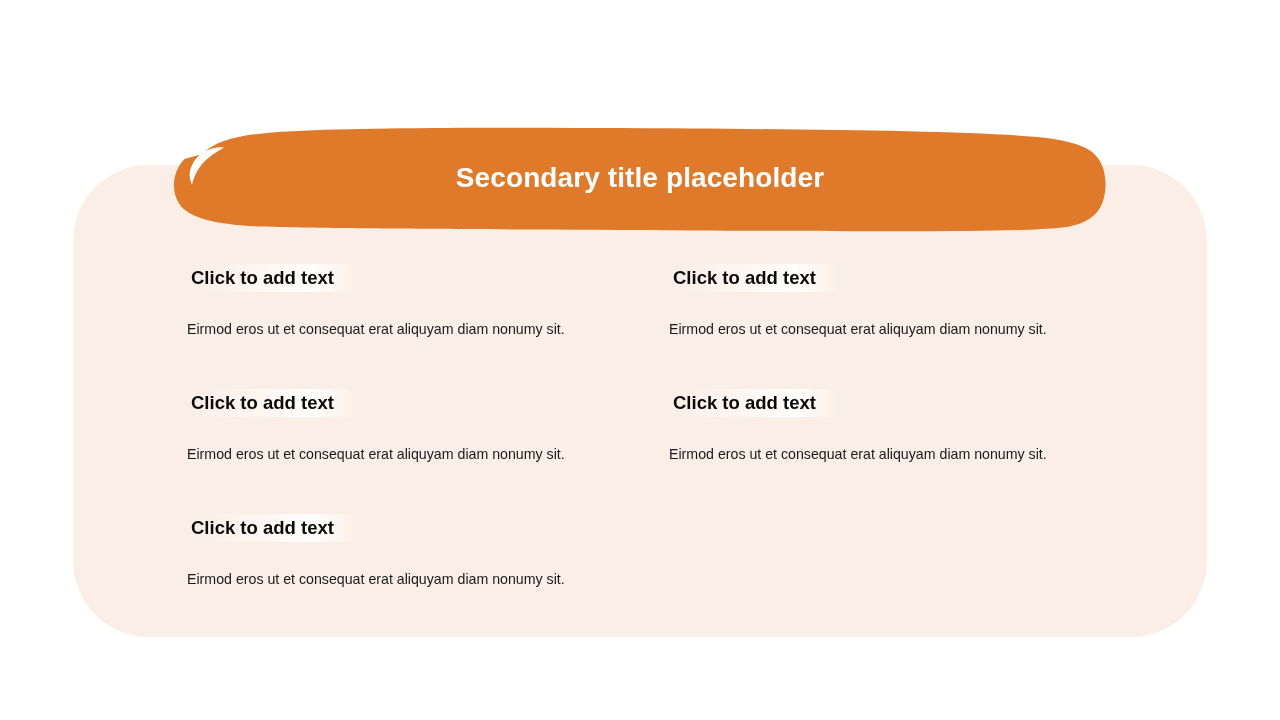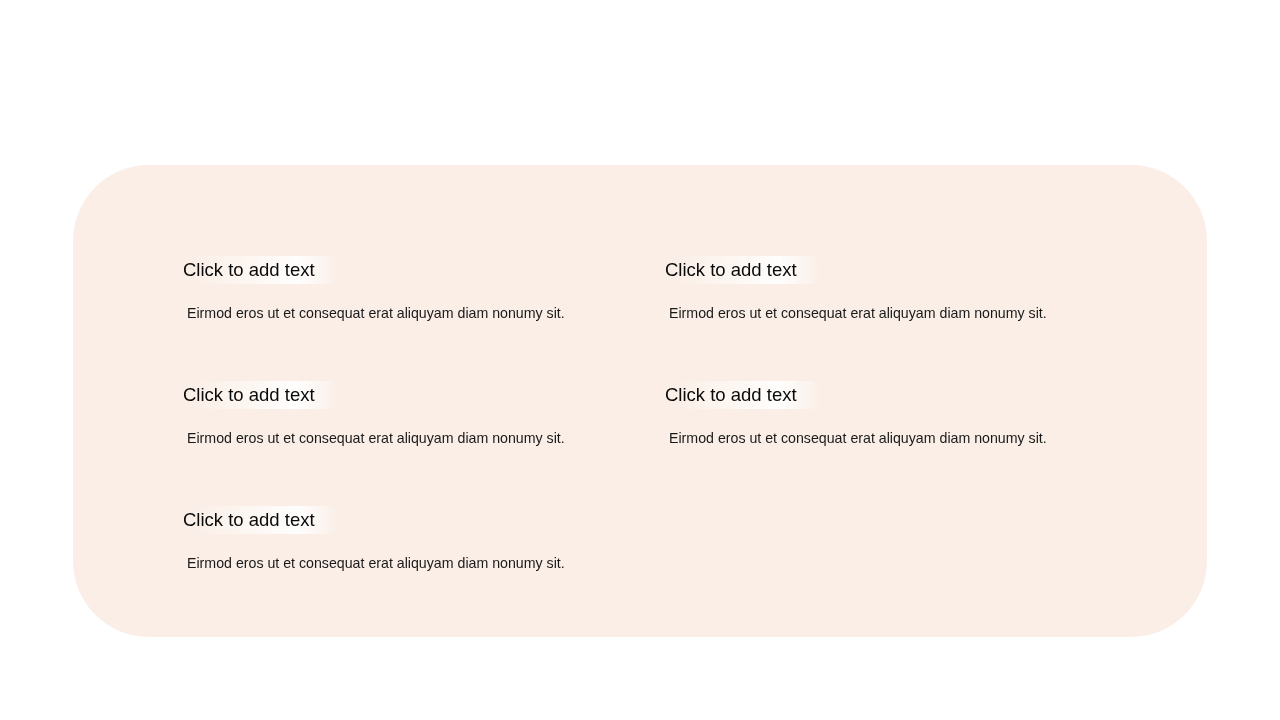--- a/index.html
+++ b/index.html
@@ -75,23 +75,23 @@
     grid-auto-rows: 125px;
   }
 
   .text-block {
     position: relative;
   }
 
   .block-heading {
     position: relative;
     display: inline-block;
-    margin: 0;
+    margin: 8px;
     font-size: 18.5px;
-    font-weight: normal;
+    font-weight: bold;
     color: #0a0a0a;
     line-height: 24px;
     padding: 2px 26px 2px 0;
     border-radius: 12px;
     background: linear-gradient(90deg,
                 rgba(255,255,255,0) 0%,
                 rgba(255,253,251,0.55) 42%,
                 rgba(255,255,255,0.95) 72%,
                 rgba(255,255,255,0.0) 100%);
   }
@@ -104,20 +104,44 @@
     line-height: 19px;
   }
 </style>
 </head>
 <body>
 
 <div id="slide">
 
   <div id="content-card"></div>
 
+  <div id="title-banner">
+    <svg width="936" height="106" viewBox="0 0 936 106">
+      <path d="M 30.5 28.0
+               C 46 12.5, 74 7.5, 120 5.2
+               C 210 0.9, 360 1.6, 520 2.6
+               C 660 3.4, 790 5.4, 858 10.4
+               C 898 13.4, 919 20.4, 927 33.4
+               C 934.5 45.4, 935.5 62.4, 930.5 76.4
+               C 925.5 90.4, 912 99.2, 888 101.8
+               C 840 106.6, 700 105.4, 520 104.4
+               C 330 103.4, 150 103.0, 90 100.6
+               C 44 98.7, 17 92.2, 7.5 78.2
+               C -1.5 64.9, 0.5 45.4, 12.5 33.0
+               Z" fill="#df7a2b"></path>
+      <path d="M 18.0 45.0
+               C 20.5 35.0, 26.5 28.5, 33.5 25.0
+               C 40.5 21.5, 48.0 20.5, 52.0 21.6
+               C 47.0 24.6, 38.0 29.6, 31.5 36.6
+               C 25.5 43.1, 21.5 51.6, 20.0 59.0
+               C 18.2 55.0, 17.0 49.6, 18.0 45.0
+               Z" fill="#ffffff"></path>
+    </svg>
+    <div id="banner-title">Secondary title placeholder</div>
+  </div>
 
   <div id="body-grid">
 
     <div class="text-block">
       <div class="block-heading">Click to add text</div>
       <p class="block-body">Eirmod eros ut et consequat erat aliquyam diam nonumy sit.</p>
     </div>
 
     <div class="text-block">
       <div class="block-heading">Click to add text</div>

